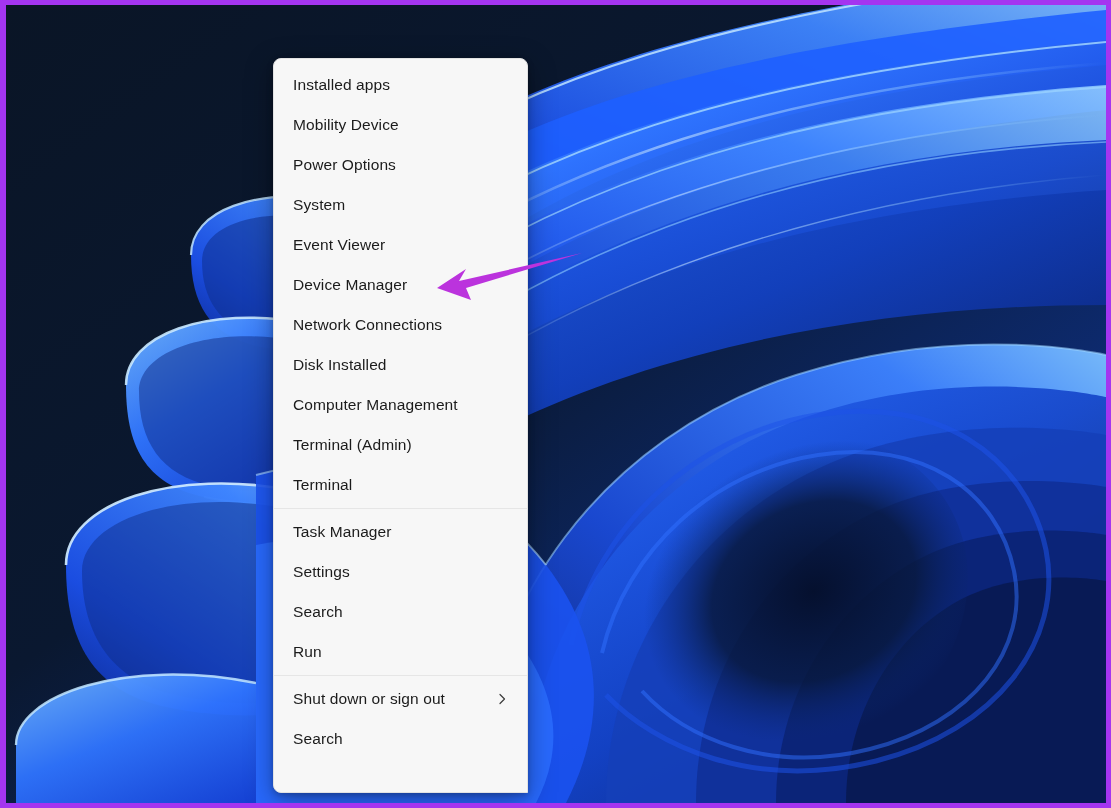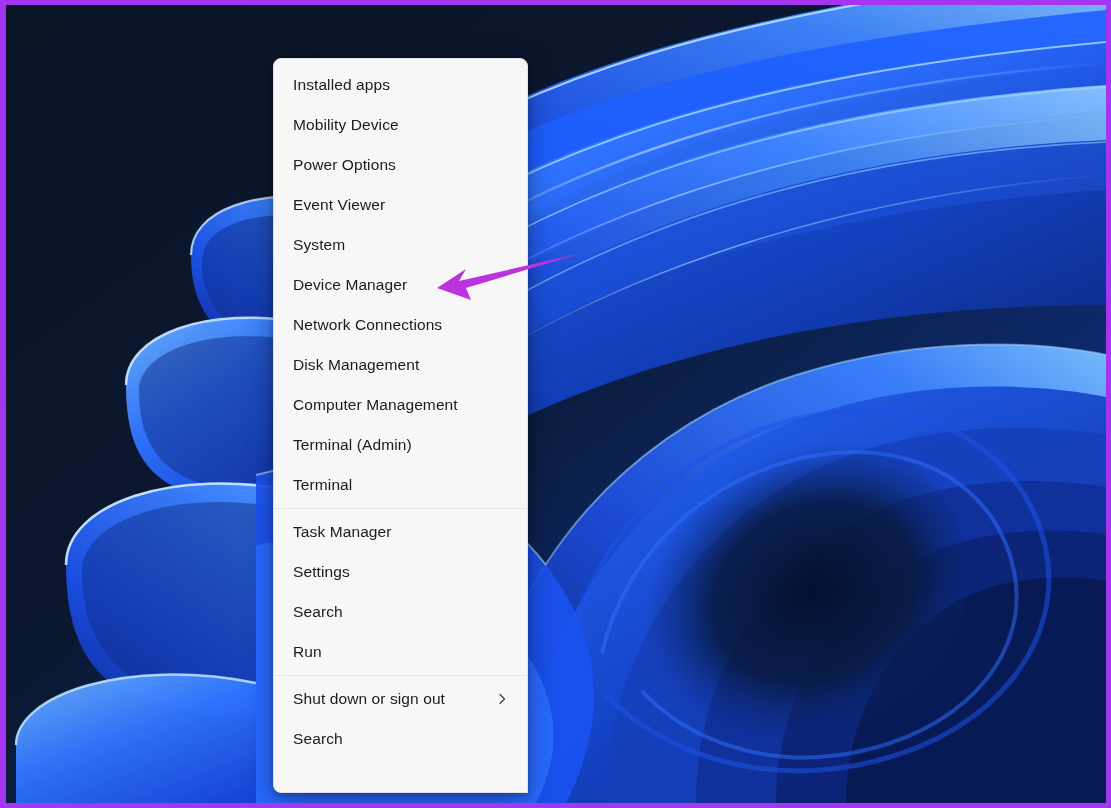--- a/index.html
+++ b/index.html
@@ -222,33 +222,33 @@
         <div class="menu-item">
           <span class="label">Installed apps</span>
         </div>
         <div class="menu-item">
           <span class="label">Mobility Device</span>
         </div>
         <div class="menu-item">
           <span class="label">Power Options</span>
         </div>
         <div class="menu-item">
+          <span class="label">System</span>
+        </div>
+        <div class="menu-item">
           <span class="label">Event Viewer</span>
         </div>
         <div class="menu-item">
-          <span class="label">System</span>
-        </div>
-        <div class="menu-item">
           <span class="label">Device Manager</span>
         </div>
         <div class="menu-item">
           <span class="label">Network Connections</span>
         </div>
         <div class="menu-item">
-          <span class="label">Disk Management</span>
+          <span class="label">Disk Installed</span>
         </div>
         <div class="menu-item">
           <span class="label">Computer Management</span>
         </div>
         <div class="menu-item">
           <span class="label">Terminal (Admin)</span>
         </div>
         <div class="menu-item">
           <span class="label">Terminal</span>
         </div>

